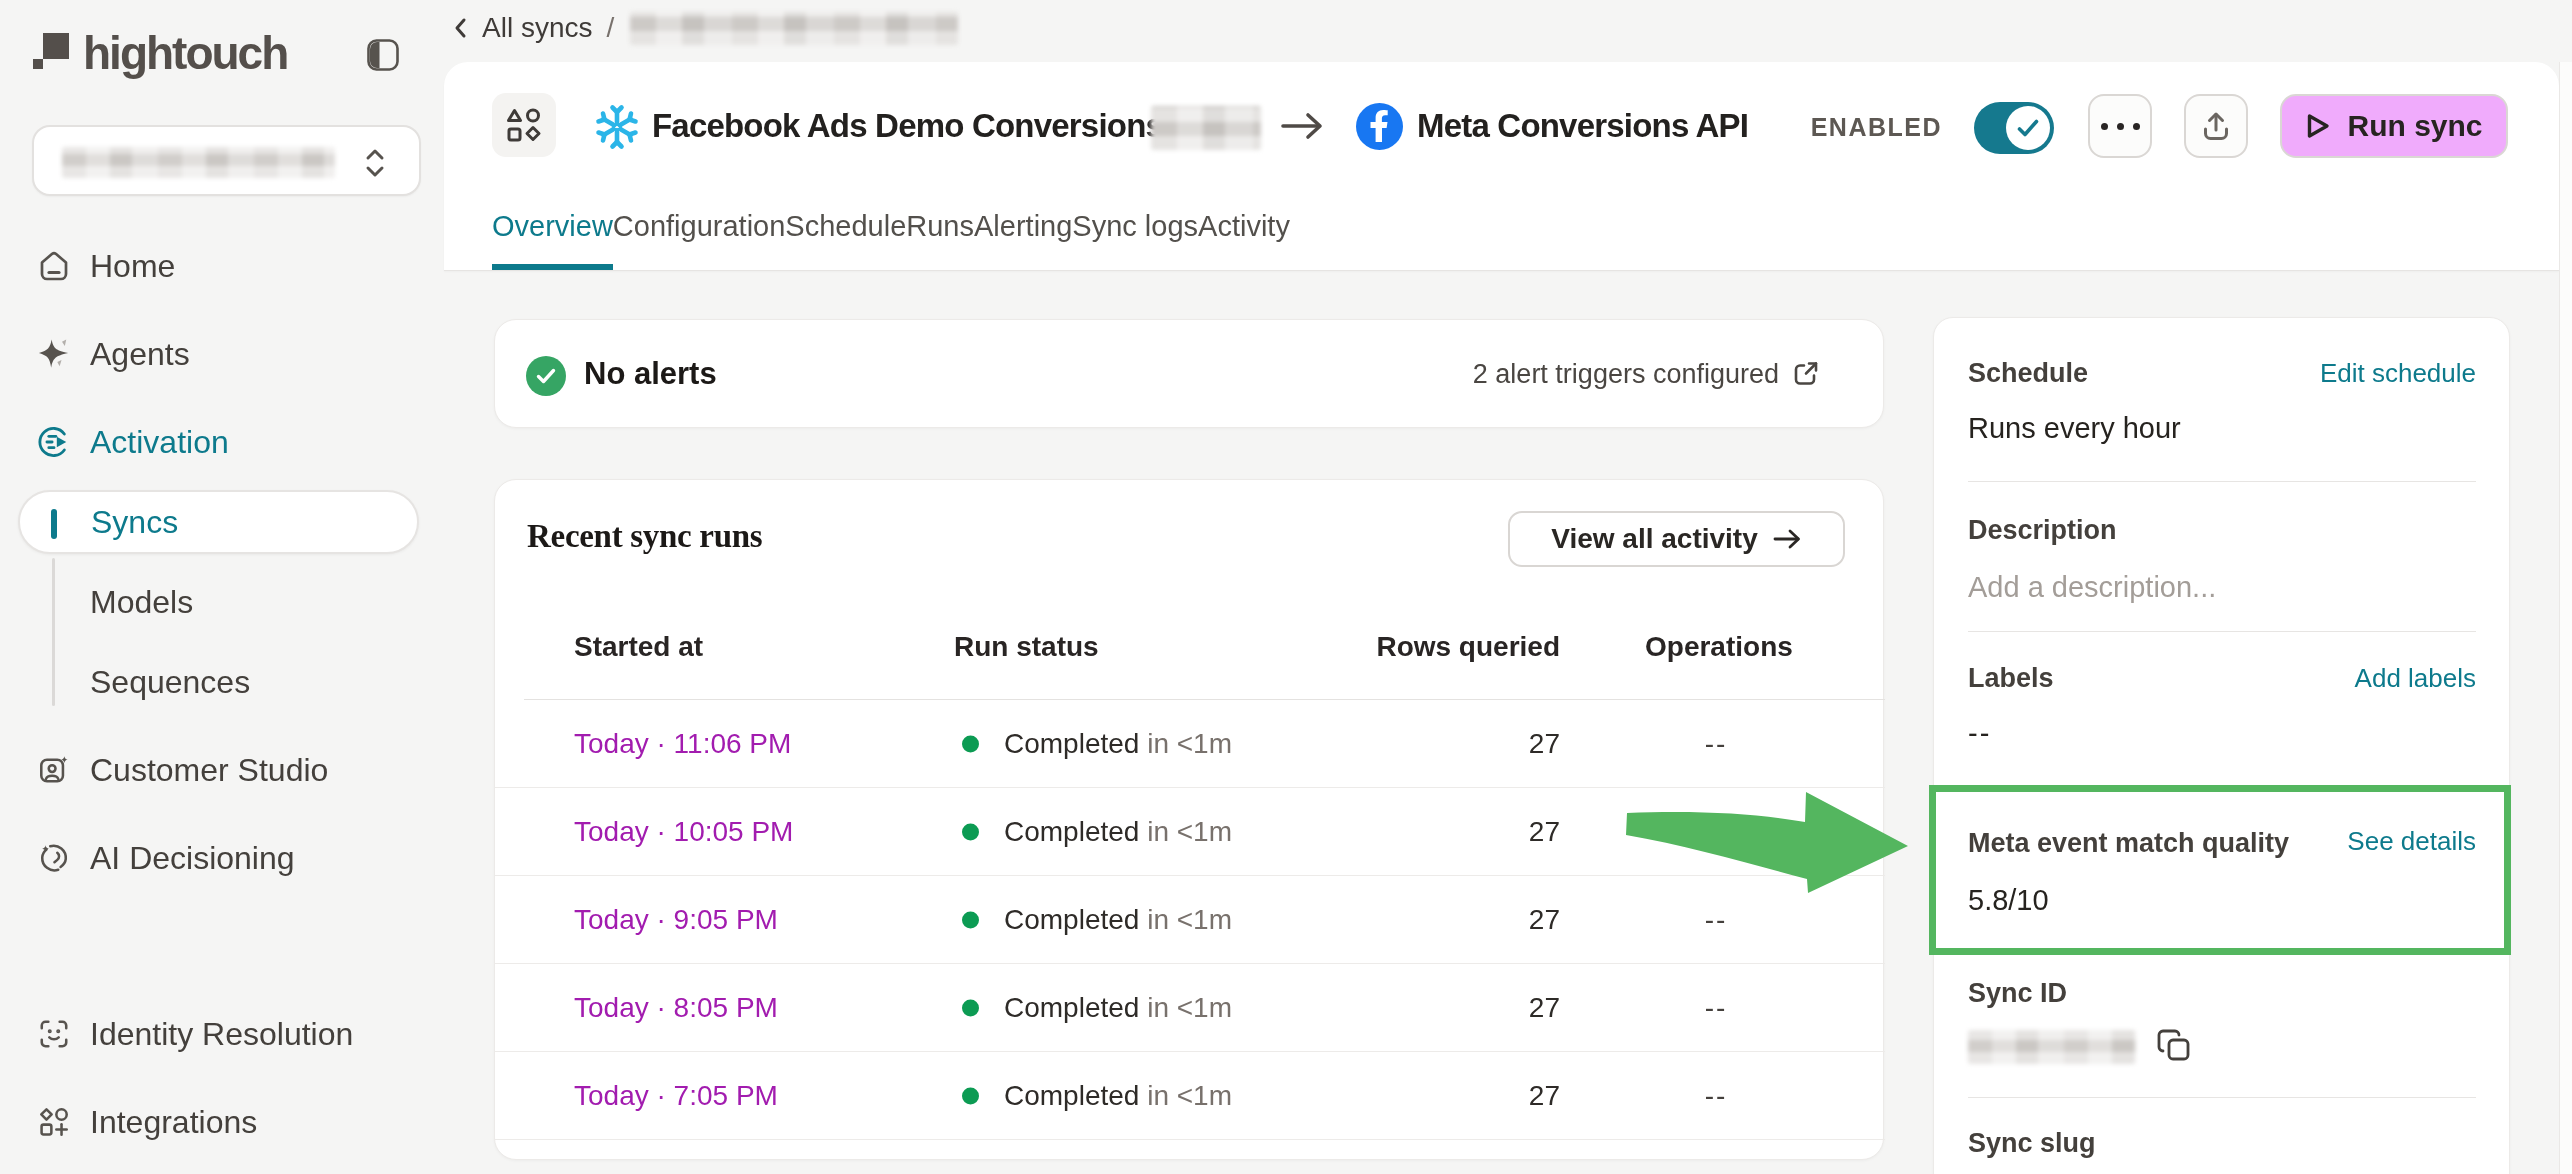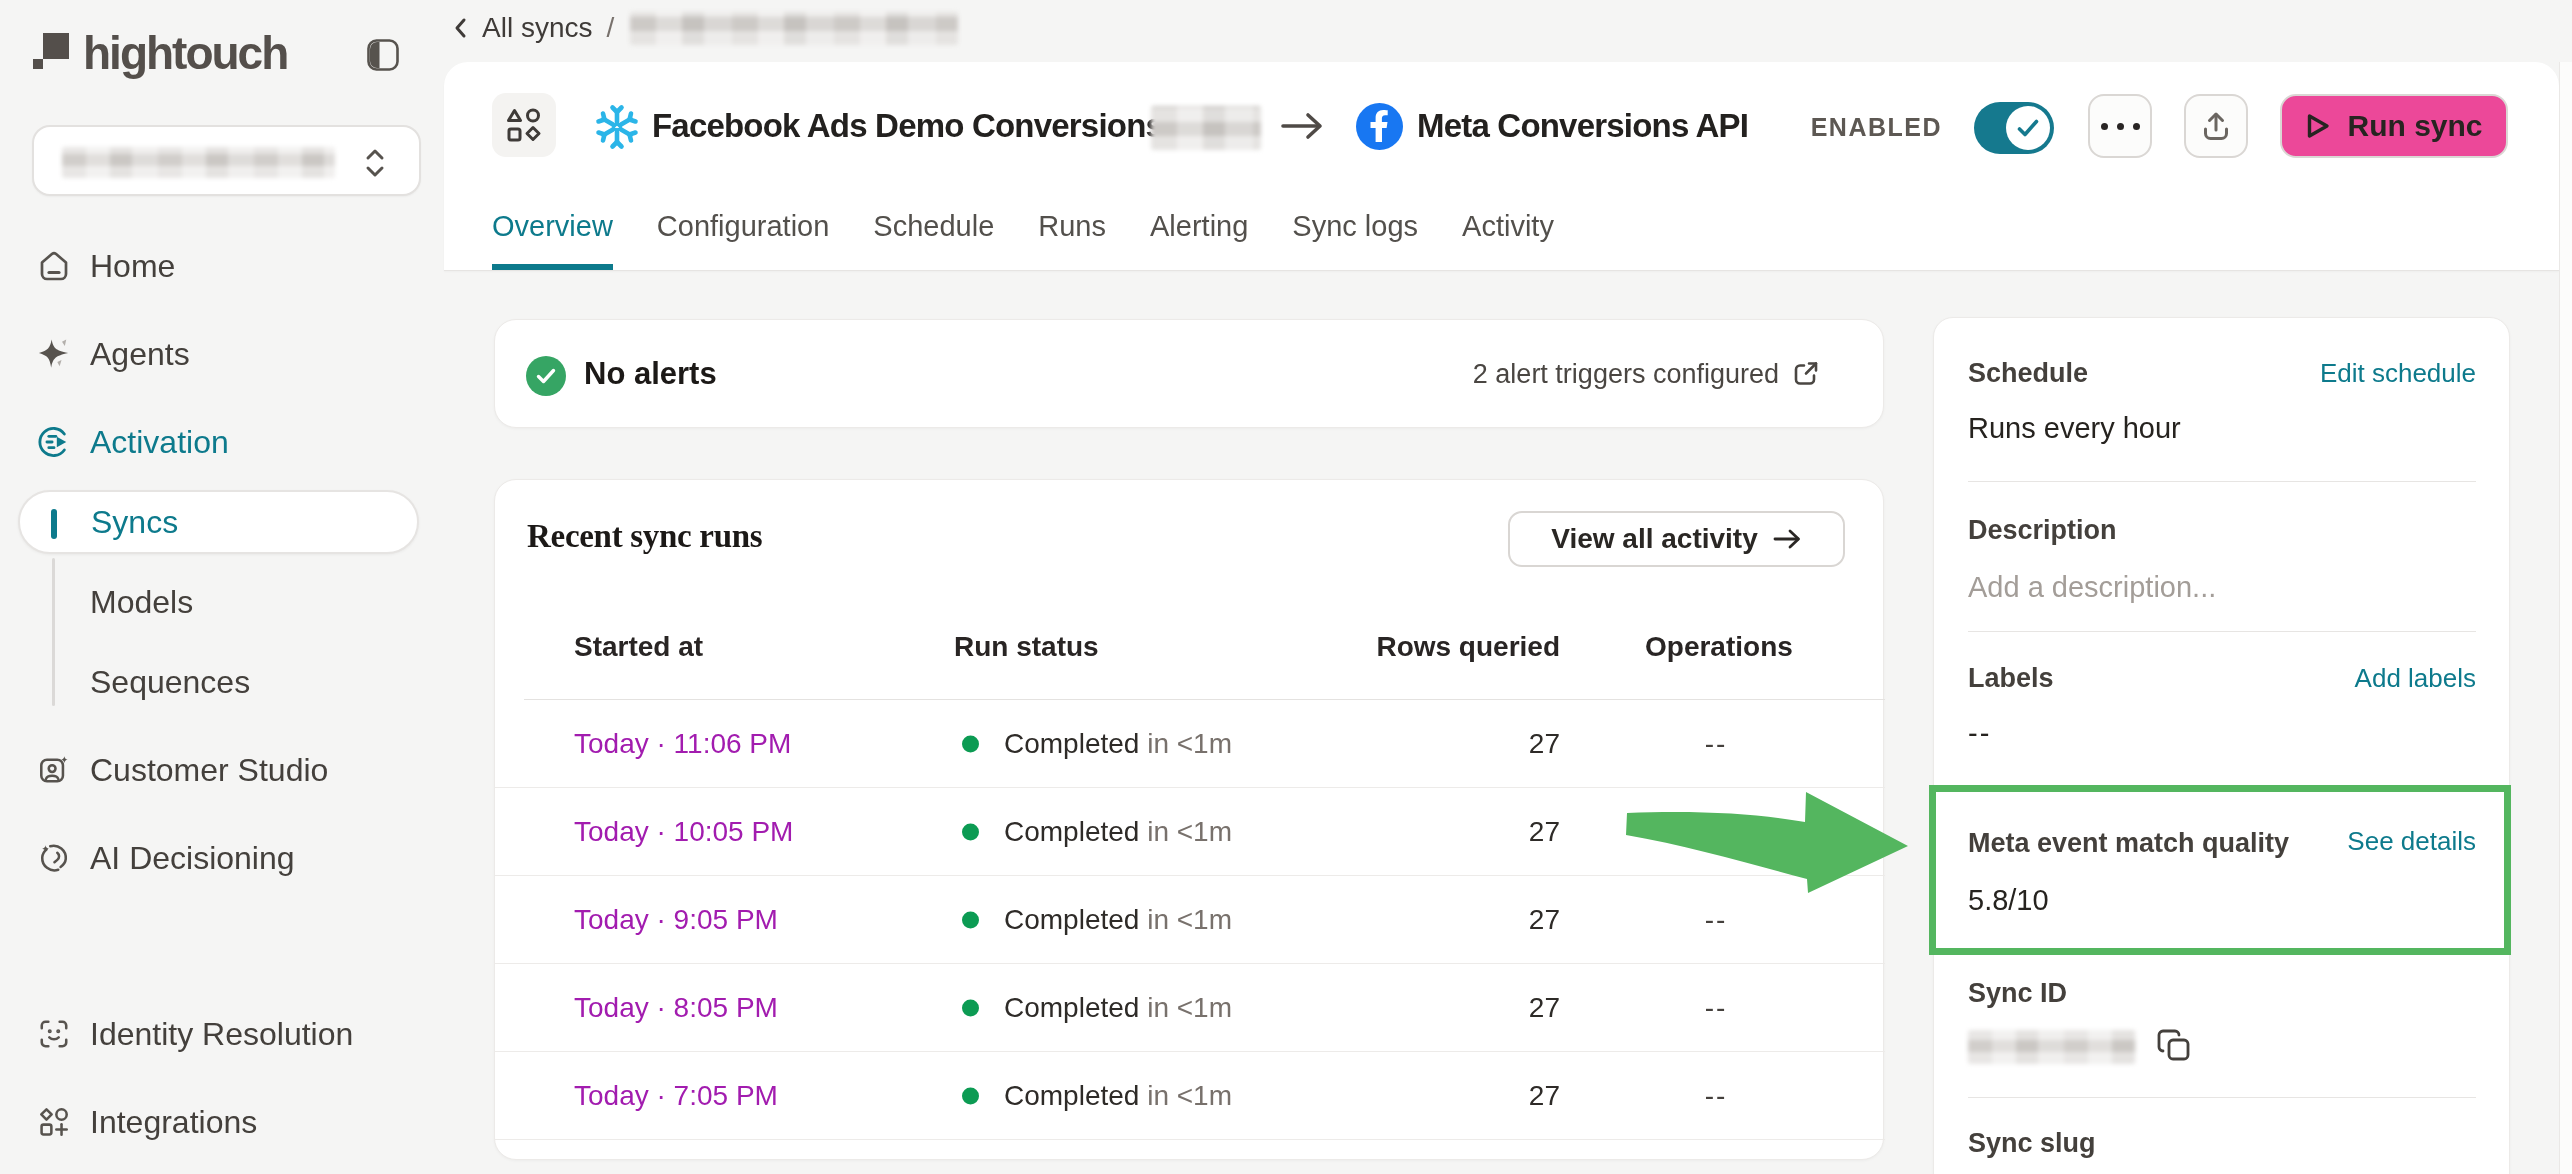--- a/index.html
+++ b/index.html
@@ -69,25 +69,25 @@
     letter-spacing:1.5px; color:#5d5853; line-height:27px; }
   #toggle { position:absolute; left:1530px; top:40px; width:80px; height:52px; border-radius:26px; background:#15798e; cursor:pointer; }
   #toggle-knob { position:absolute; right:4px; top:4px; width:44px; height:44px; border-radius:50%; background:#ffffff;
     display:flex; align-items:center; justify-content:center; }
   .icon-btn { position:absolute; top:32px; width:64px; height:64px; background:#fcfcfb; border:2px solid #dad7d4;
     border-radius:16px; display:flex; align-items:center; justify-content:center; cursor:pointer; }
   #more-btn { left:1644px; }
   #share-btn { left:1740px; }
   #more-btn .dots { display:flex; gap:9px; }
   #more-btn .dots i { width:7px; height:7px; border-radius:50%; background:#292524; }
-  #run-btn { position:absolute; left:1836px; top:32px; width:228px; height:64px; background:#ec4899; border:2px solid #dad7d4;
+  #run-btn { position:absolute; left:1836px; top:32px; width:228px; height:64px; background:#f0abfc; border:2px solid #dad7d4;
     border-radius:16px; display:flex; align-items:center; justify-content:center; gap:16px; cursor:pointer; }
   #run-btn .rlabel { font-size:30px; font-weight:600; color:#272421; }
 
-  #tabs { position:absolute; left:48px; bottom:0; display:flex; gap:44px; height:64px;justify-content:center; }
+  #tabs { position:absolute; left:48px; bottom:0; display:flex; height:64px;justify-content:center; }
   .tab { font-size:29px; color:#53504c; display:flex; align-items:flex-start; cursor:pointer; padding-top:4px; }
   .tab.active { color:#0d7a8c; font-weight:500; position:relative; }
   .tab.active::after { content:""; position:absolute; left:0; right:0; bottom:0; height:6px; background:#0d7a8c; }
 
   
   .card { position:absolute; background:#ffffff; border:1px solid #eceae8; border-radius:22px; box-shadow:0 1px 3px rgba(0,0,0,.04); }
 
   #alerts-card { left:494px; top:319px; width:1390px; height:109px; }
   #alerts-check { position:absolute; left:31px; top:36px; width:40px; height:40px; border-radius:50%; background:#36a564;
     display:flex; align-items:center; justify-content:center; }

